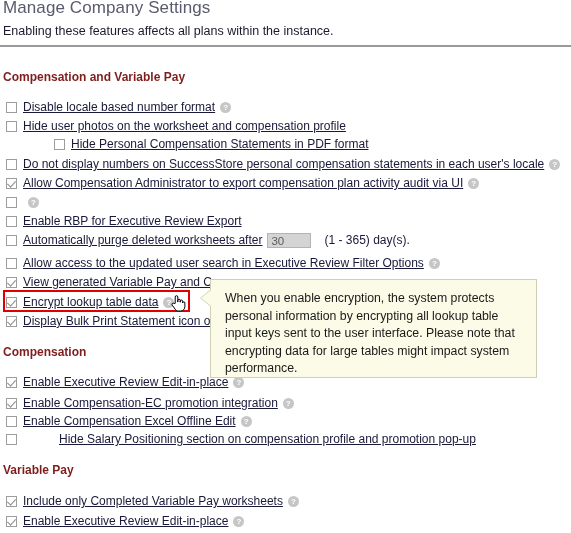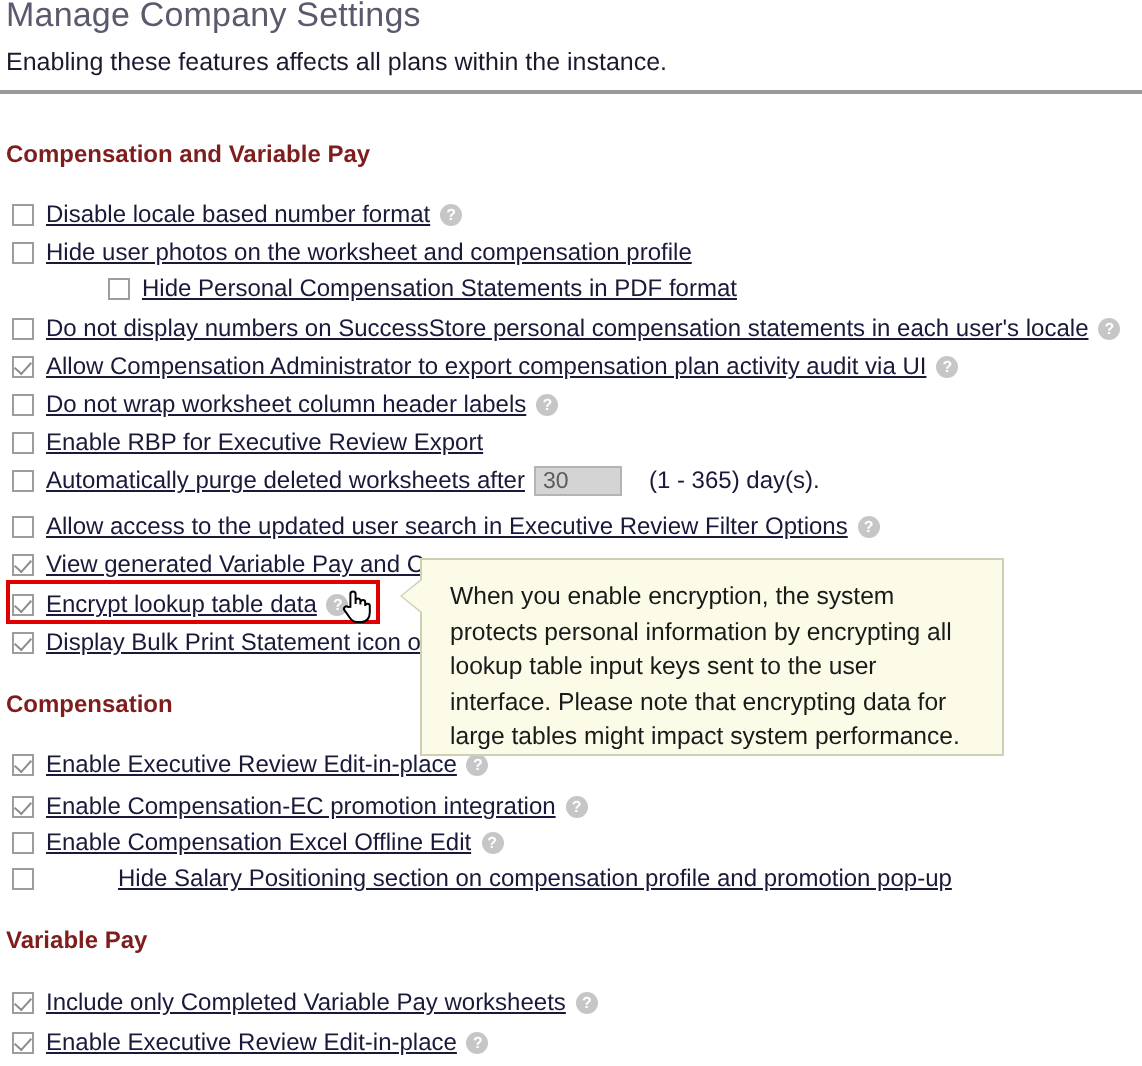--- a/index.html
+++ b/index.html
@@ -218,21 +218,20 @@
   </div>
 
   <div class="opt-row" style="top:175px;">
     <span class="cbox checked"></span>
     <span class="opt-label">Allow Compensation Administrator to export compensation plan activity audit via UI</span>
     <span class="help-icon">?</span>
   </div>
 
   <div class="opt-row" style="top:194px;">
     <span class="cbox"></span>
-    <span class="opt-label">Do not wrap worksheet column header labels</span>
     <span class="help-icon">?</span>
   </div>
 
   <div class="opt-row" style="top:213px;">
     <span class="cbox"></span>
     <span class="opt-label">Enable RBP for Executive Review Export</span>
   </div>
 
   <div class="opt-row" style="top:232px;">
     <span class="cbox"></span>
@@ -297,21 +296,21 @@
     <span class="opt-label">Include only Completed Variable Pay worksheets</span>
     <span class="help-icon">?</span>
   </div>
 
   <div class="opt-row" style="top:513px;">
     <span class="cbox checked"></span>
     <span class="opt-label">Enable Executive Review Edit-in-place</span>
     <span class="help-icon">?</span>
   </div>
 
-  <div class="tooltip" style="left:210px; top:279px; width:292px; height:99px;">
+  <div class="tooltip" style="left:210px; top:279px; width:327px; height:99px;">
     <span class="tooltip-notch-border"></span>
     <span class="tooltip-notch"></span>
     <span>When you enable encryption, the system protects personal information by encrypting all lookup table input keys sent to the user interface. Please note that encrypting data for large tables might impact system performance.</span>
   </div>
 
   <svg class="cursor-hand" style="left:170px; top:294px;" viewBox="0 0 16 18">
     <path d="M5.2 9.4 V3.0 a1.3 1.3 0 0 1 2.6 0 V8.0 V6.4 a1.2 1.2 0 0 1 2.4 0 V8.2 V7.2 a1.2 1.2 0 0 1 2.4 0 V9.0 a1.15 1.15 0 0 1 2.3 0 v3.3 c0 2.6 -1.5 4.7 -4.2 4.7 H8.6 c-1.9 0 -2.8 -0.8 -3.6 -2.0 L2.2 11.1 a1.25 1.25 0 0 1 1.9 -1.6 Z" fill="#ffffff" stroke="#000000" stroke-width="1"></path>
   </svg>
 
 </div>

